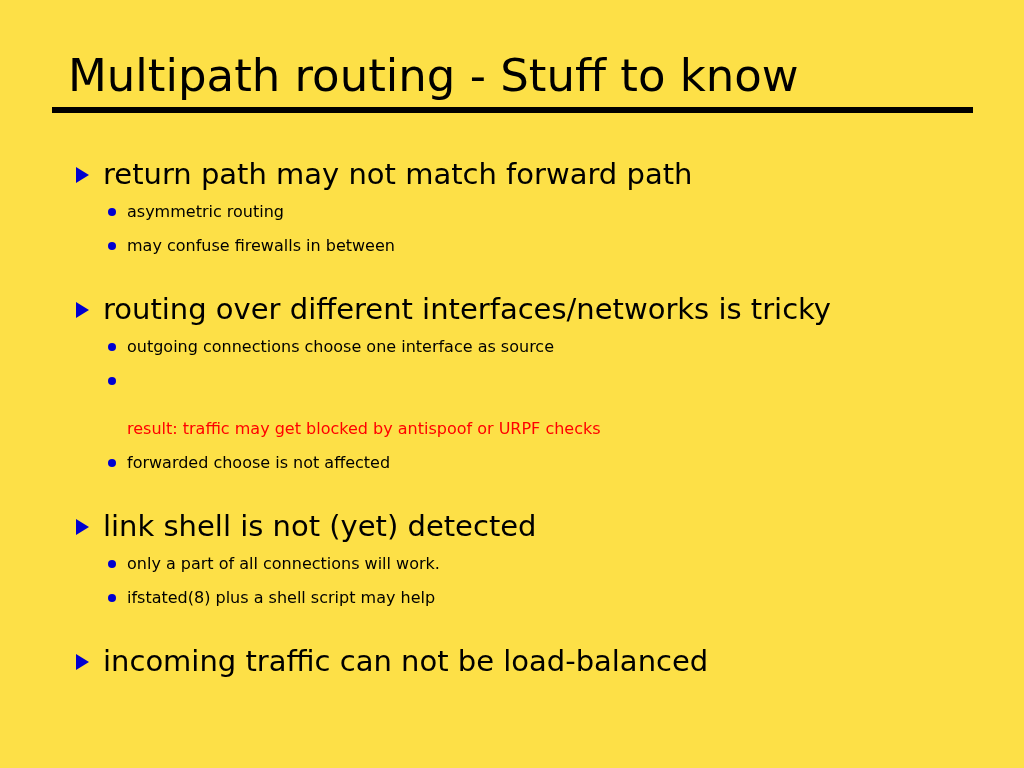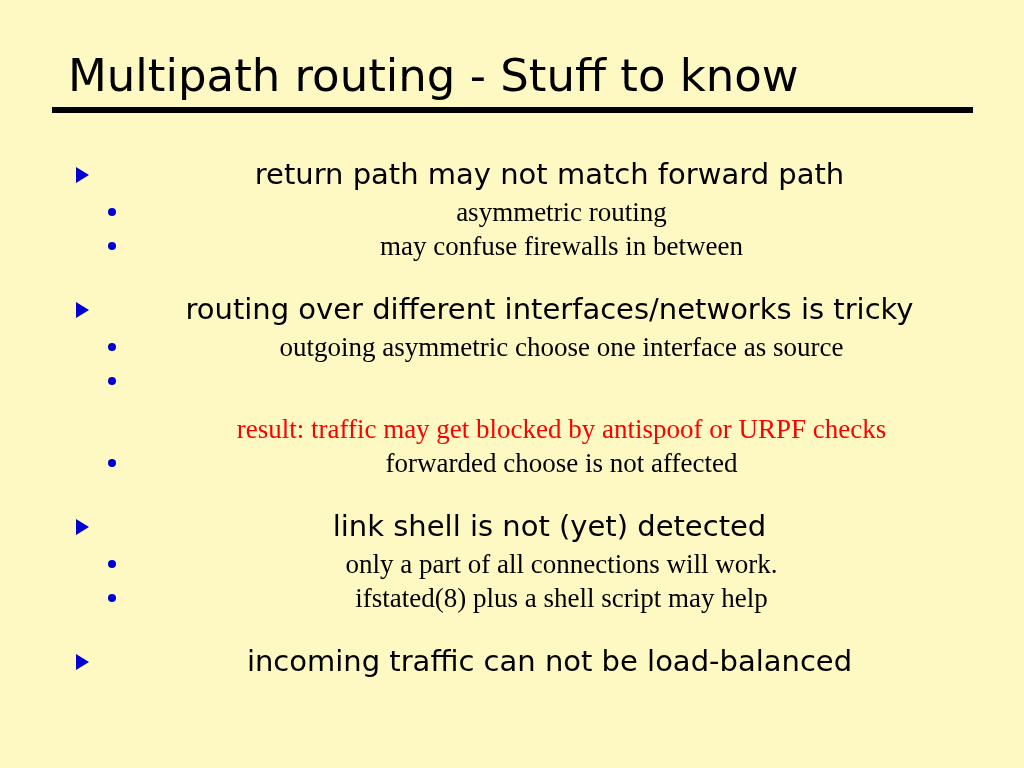--- a/index.html
+++ b/index.html
@@ -9,21 +9,21 @@
     background: #ffffff;
   }
   body {
     font-family: "DejaVu Sans", sans-serif;
     color: #000000;
   }
   #slide {
     position: relative;
     width: 1024px;
     height: 768px;
-    background: #fef9c3;
+    background: #fde047;
     overflow: hidden;
   }
 
   
   #title-block {
     position: absolute;
     left: 52px;
     top: 48px;
     width: 921px;
   }
@@ -47,21 +47,20 @@
   
   #body-block {
     position: absolute;
     left: 76px;
     top: 154px;
     width: 920px;
   }
 
   .group {
     margin: 0 0 26px 0;
-    text-align: center;
   }
   .group.last {
     margin-bottom: 12px;
   }
 
   
   .l1 {
     position: relative;
     padding-left: 27px;
     font-size: 29px;
@@ -84,25 +83,24 @@
   }
 
   
   .sublist {
     margin: 1px 0 0 0;
     padding: 0;
   }
   .l2 {
     position: relative;
     padding-left: 51px;
-    font-size: 27px;
+    font-size: 16px;
     line-height: 34px;
     color: #000000;
     white-space: nowrap;
-    font-family: Liberation Serif, serif;
   }
   .l2 .dot {
     position: absolute;
     left: 32px;
     top: 13px;
     width: 8px;
     height: 8px;
     border-radius: 50%;
     background: #0000d0;
   }
@@ -144,21 +142,21 @@
     </div>
 
     <div class="group">
       <div class="l1">
         <span class="tri"></span>
         <span class="l1-text">routing over different interfaces/networks is tricky</span>
       </div>
       <div class="sublist">
         <div class="l2">
           <span class="dot"></span>
-          <span class="l2-text">outgoing asymmetric choose one interface as source</span>
+          <span class="l2-text">outgoing connections choose one interface as source</span>
         </div>
         <div class="l2 red">
           <span class="dot"></span>
           <span class="l2-text">result: traffic may get blocked by antispoof or URPF checks</span>
         </div>
         <div class="l2">
           <span class="dot"></span>
           <span class="l2-text">forwarded choose is not affected</span>
         </div>
       </div>

